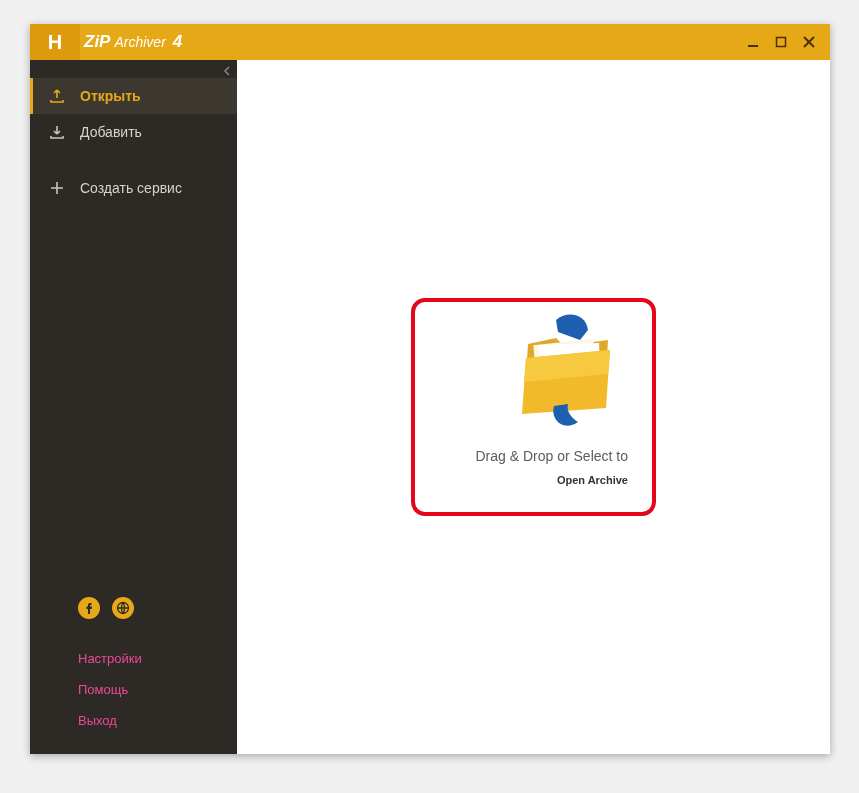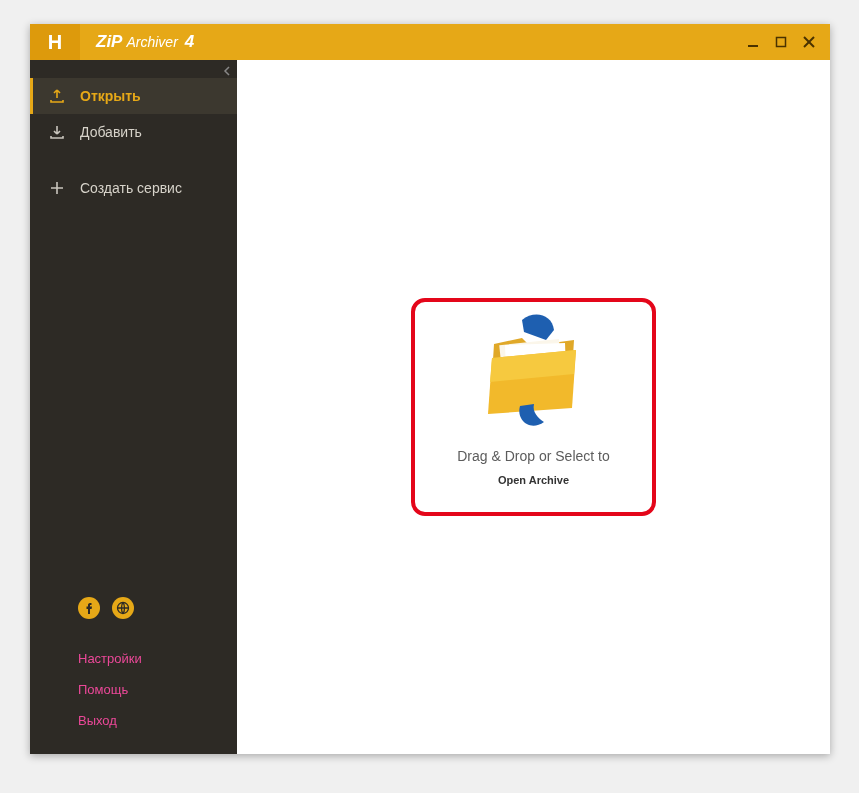--- a/index.html
+++ b/index.html
@@ -33,21 +33,21 @@
       display: flex;
       align-items: center;
       justify-content: center;
       color: #fff;
       font-weight: bold;
       font-size: 20px;
     }
     .app-title {
       display: flex;
       align-items: center;
-      padding-left: 16px;
+      padding-left: 4px;
       color: #fff;
       font-style: italic;
       font-weight: bold;
       font-size: 16px;
       gap: 4px;
     }
     .app-title .zip { font-size: 17px; }
     .app-title .archiver { font-size: 14px; font-weight: normal;}
     .app-title .ver { font-style: italic; font-size: 17px; margin-left: 3px;}
     .win-controls {
@@ -138,21 +138,21 @@
       align-items: center;
       justify-content: center;
     }
     .dropzone {
       border: 4px solid #e4061a;
       border-radius: 14px;
       padding: 6px 24px 26px;
       width: 245px;
       display: flex;
       flex-direction: column;
-      align-items: center;
+      align-items: flex-end;
       cursor: pointer;
       background: #fff;
     }
     .folder-svg { width: 120px; height: 130px; }
     .drop-text {
       color: #5c5c5c;
       font-size: 14px;
       margin-top: 10px;
       text-align: center;
     }

